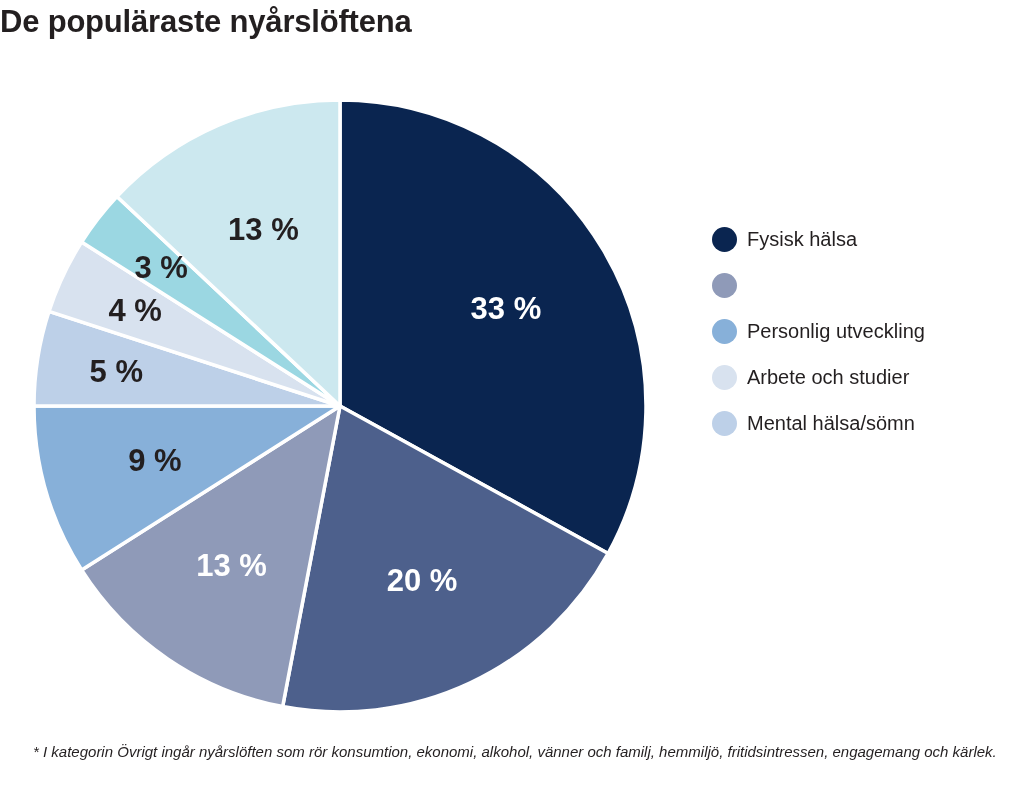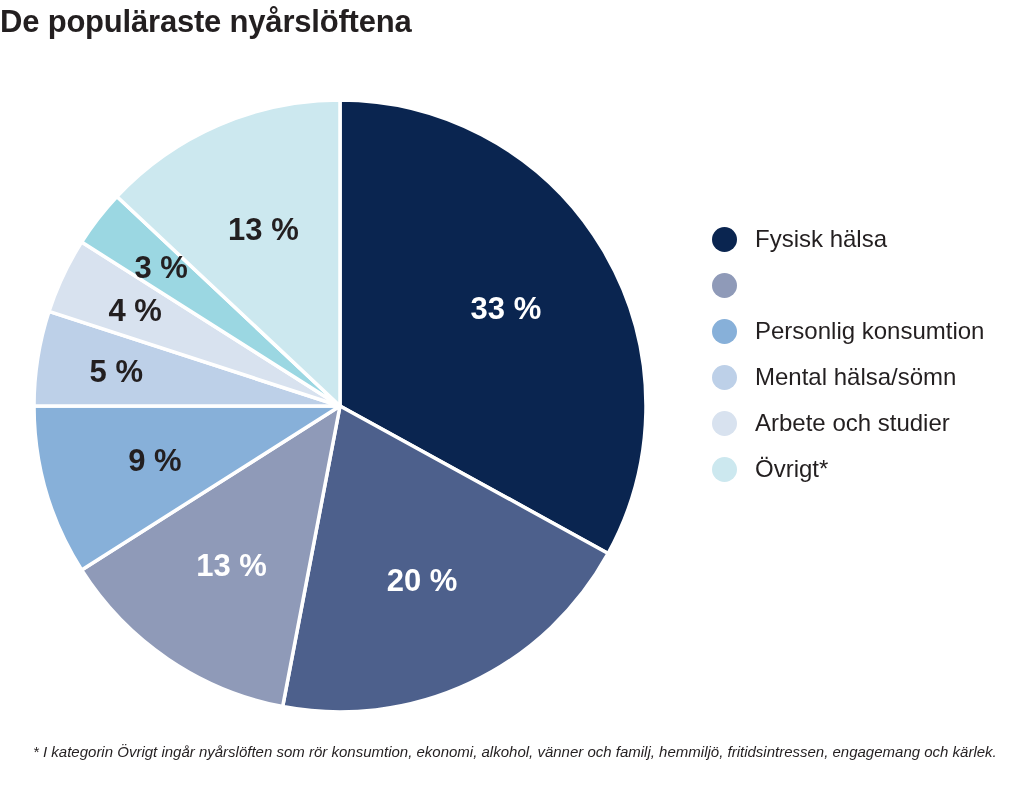--- a/index.html
+++ b/index.html
@@ -66,22 +66,22 @@
     align-items: center;
     height: 46px;
   }
   .legend-swatch {
     width: 25px;
     height: 25px;
     border-radius: 50%;
     flex: 0 0 25px;
   }
   .legend-label {
-    margin-left: 18px;
-    font-size: 24px;
+    margin-left: 10px;
+    font-size: 20px;
     color: #231f20;
     white-space: nowrap;
     line-height: 28px;
   }
 
   
   .footnote {
     position: absolute;
     left: 33px;
     top: 738px;
@@ -123,31 +123,27 @@
   <div class="legend" id="legend">
       <div class="legend-item">
         <span class="legend-swatch" style="background: rgb(10, 37, 80);"></span>
         <span class="legend-label">Fysisk hälsa</span>
       </div>
       <div class="legend-item">
         <span class="legend-swatch" style="background: rgb(143, 154, 184);"></span>
       </div>
       <div class="legend-item">
         <span class="legend-swatch" style="background: rgb(135, 176, 217);"></span>
-        <span class="legend-label">Personlig konsumtion</span>
-      </div>
-      <div class="legend-item">
-        <span class="legend-swatch" style="background: rgb(189, 208, 232);"></span>
-        <span class="legend-label">Mental hälsa/sömn</span>
+        <span class="legend-label">Personlig utveckling</span>
       </div>
       <div class="legend-item">
         <span class="legend-swatch" style="background: rgb(216, 226, 239);"></span>
         <span class="legend-label">Arbete och studier</span>
       </div>
       <div class="legend-item">
-        <span class="legend-swatch" style="background: rgb(204, 232, 239);"></span>
-        <span class="legend-label">Övrigt*</span>
+        <span class="legend-swatch" style="background: rgb(189, 208, 232);"></span>
+        <span class="legend-label">Mental hälsa/sömn</span>
       </div>
     </div>
 
   <div class="footnote">* I kategorin Övrigt ingår nyårslöften som rör konsumtion, ekonomi, alkohol, vänner och familj, hemmiljö, fritidsintressen, engagemang och kärlek.</div>
 
 </div>
 
 </body></html>

